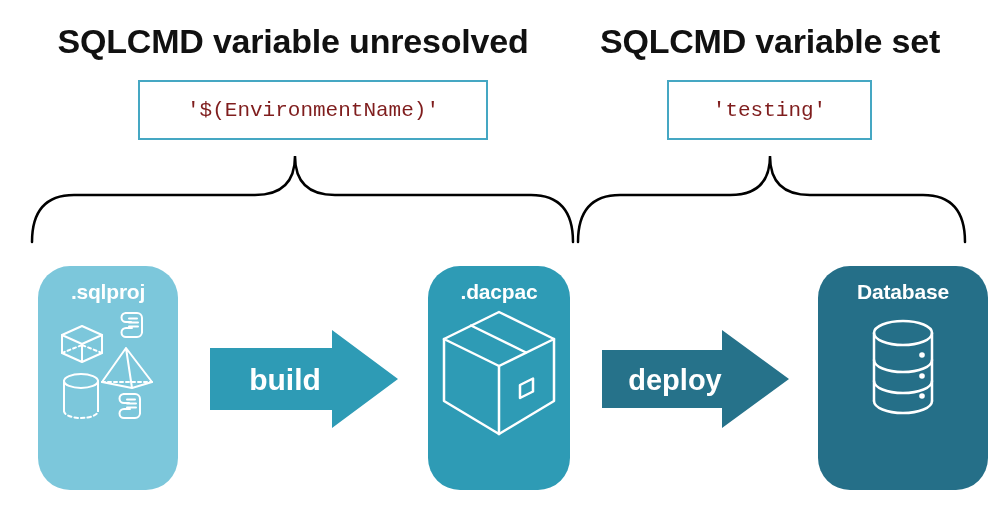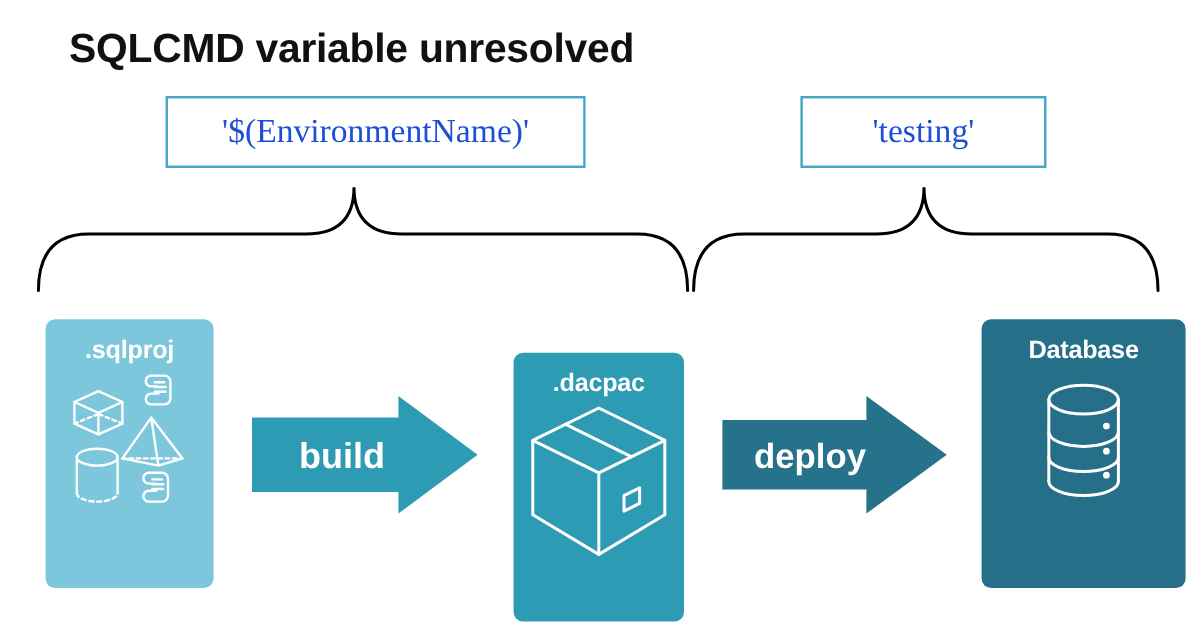--- a/index.html
+++ b/index.html
@@ -15,34 +15,34 @@
   .heading.left{left:118px;width:350px;}
   .heading.right{left:637px;width:266px;}
   
   .codebox{
     position:absolute;top:80px;height:60px;background:#fff;border:2.5px solid #45a7c3;
     box-sizing:border-box;display:flex;align-items:center;justify-content:center;
   }
   .codebox.left{left:138px;width:350px;}
   .codebox.right{left:667px;width:205px;}
   .code{
-    font-family:Liberation Serif, serif;
-    font-size:28px;color:#1d4ed8;white-space:pre;
+    font-family:Liberation Mono, monospace;
+    font-size:21px;color:#7f1d1d;white-space:pre;
   }
   
   .brace{position:absolute;}
   .brace.left{left:30px;top:150px;}
   .brace.right{left:576px;top:150px;}
   
   .node{
-    position:absolute;top:266px;height:224px;border-radius:8px;
+    position:absolute;top:266px;height:224px;border-radius:32px;
     display:flex;flex-direction:column;align-items:center;box-sizing:border-box;
   }
   .node.sqlproj{left:38px;width:140px;background:#7cc7db;}
-  .node.dacpac{left:428px;width:142px;background:#2e9bb5;margin-top:28px;}
+  .node.dacpac{left:428px;width:142px;background:#2e9bb5;}
   .node.database{left:818px;width:170px;background:#256f88;}
   .node-label{
     margin-top:14px;font-size:21px;font-weight:700;color:#fff;letter-spacing:-0.2px;
   }
   .node-icon{margin-top:6px;}
   .node.dacpac .node-icon{margin-top:4px;}
   .node.database .node-icon{margin-top:14px;}
   
   .arrow{position:absolute;top:326px;}
   .arrow.build{left:208px;}
@@ -51,20 +51,21 @@
     font-family:"Liberation Sans",sans-serif;font-weight:700;fill:#fff;
   }
   .wicon{stroke:#fff;fill:none;stroke-linecap:round;stroke-linejoin:round;}
 </style>
 </head>
 <body>
 
 <div class="stage">
 
   <div class="heading left">SQLCMD variable unresolved</div>
+  <div class="heading right">SQLCMD variable set</div>
 
   <div class="codebox left">
     <span class="code">'$(EnvironmentName)'</span>
   </div>
   <div class="codebox right">
     <span class="code">'testing'</span>
   </div>
 
   <svg class="brace left" width="545" height="96" viewBox="0 0 545 96">
     <path d="M2 92 Q2 45 44 45 L225 45 Q265 45 265 6 Q265 45 305 45 L501 45 Q543 45 543 92" fill="none" stroke="#000" stroke-width="2.5" stroke-linecap="round"></path>

